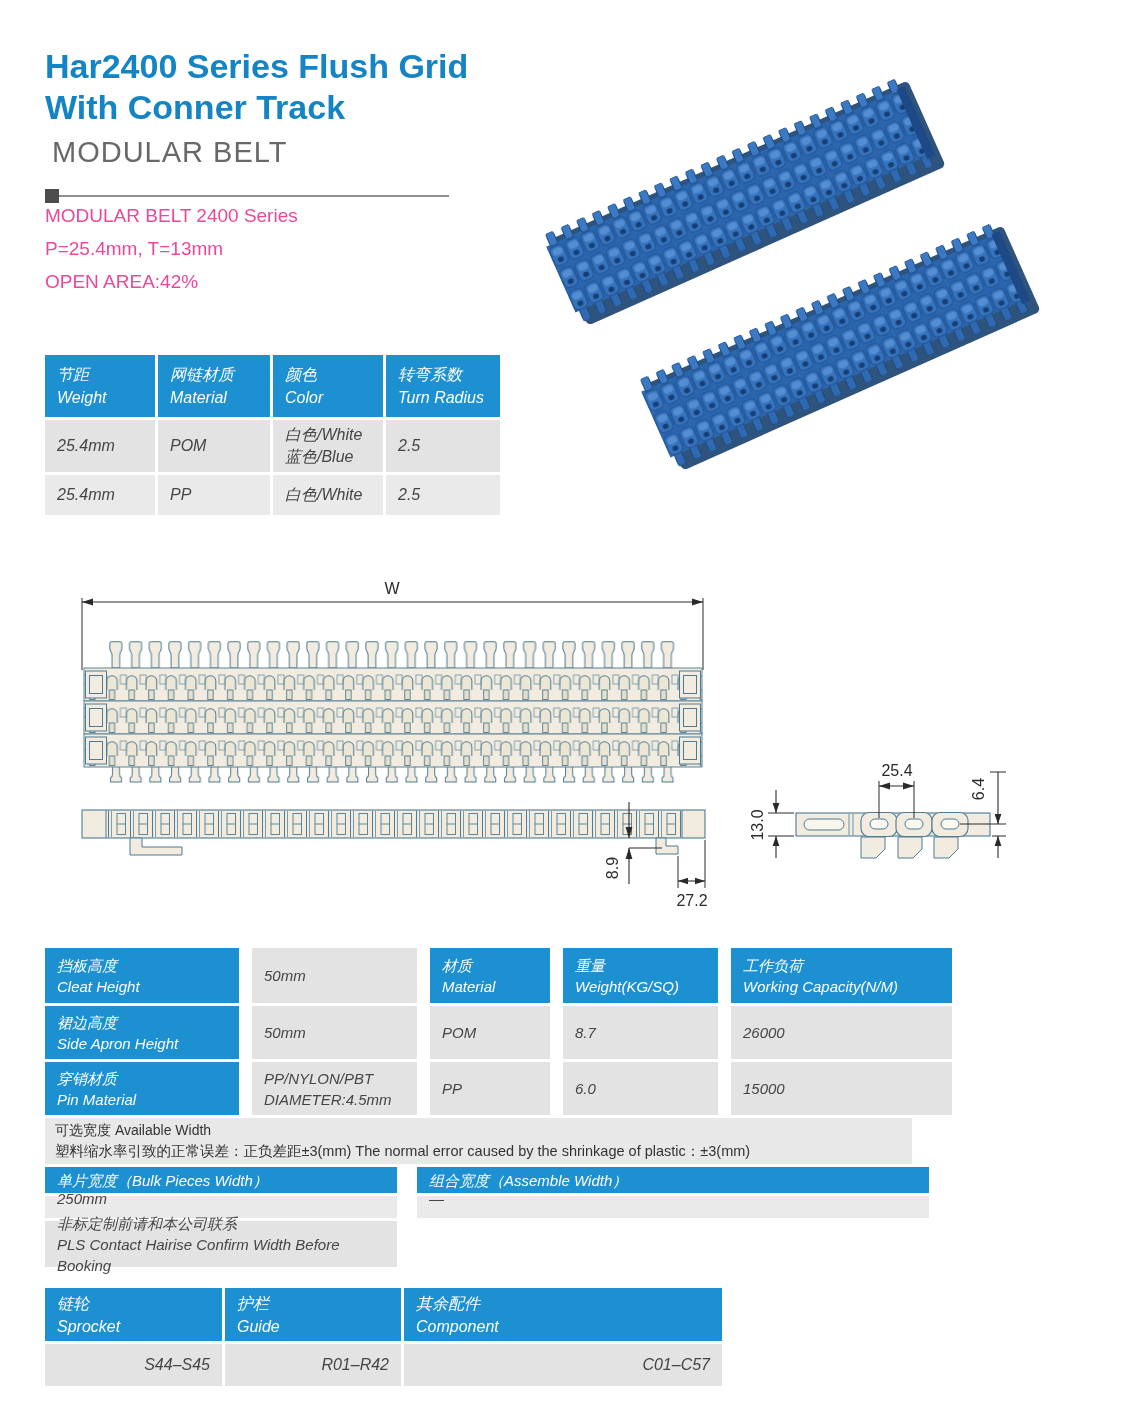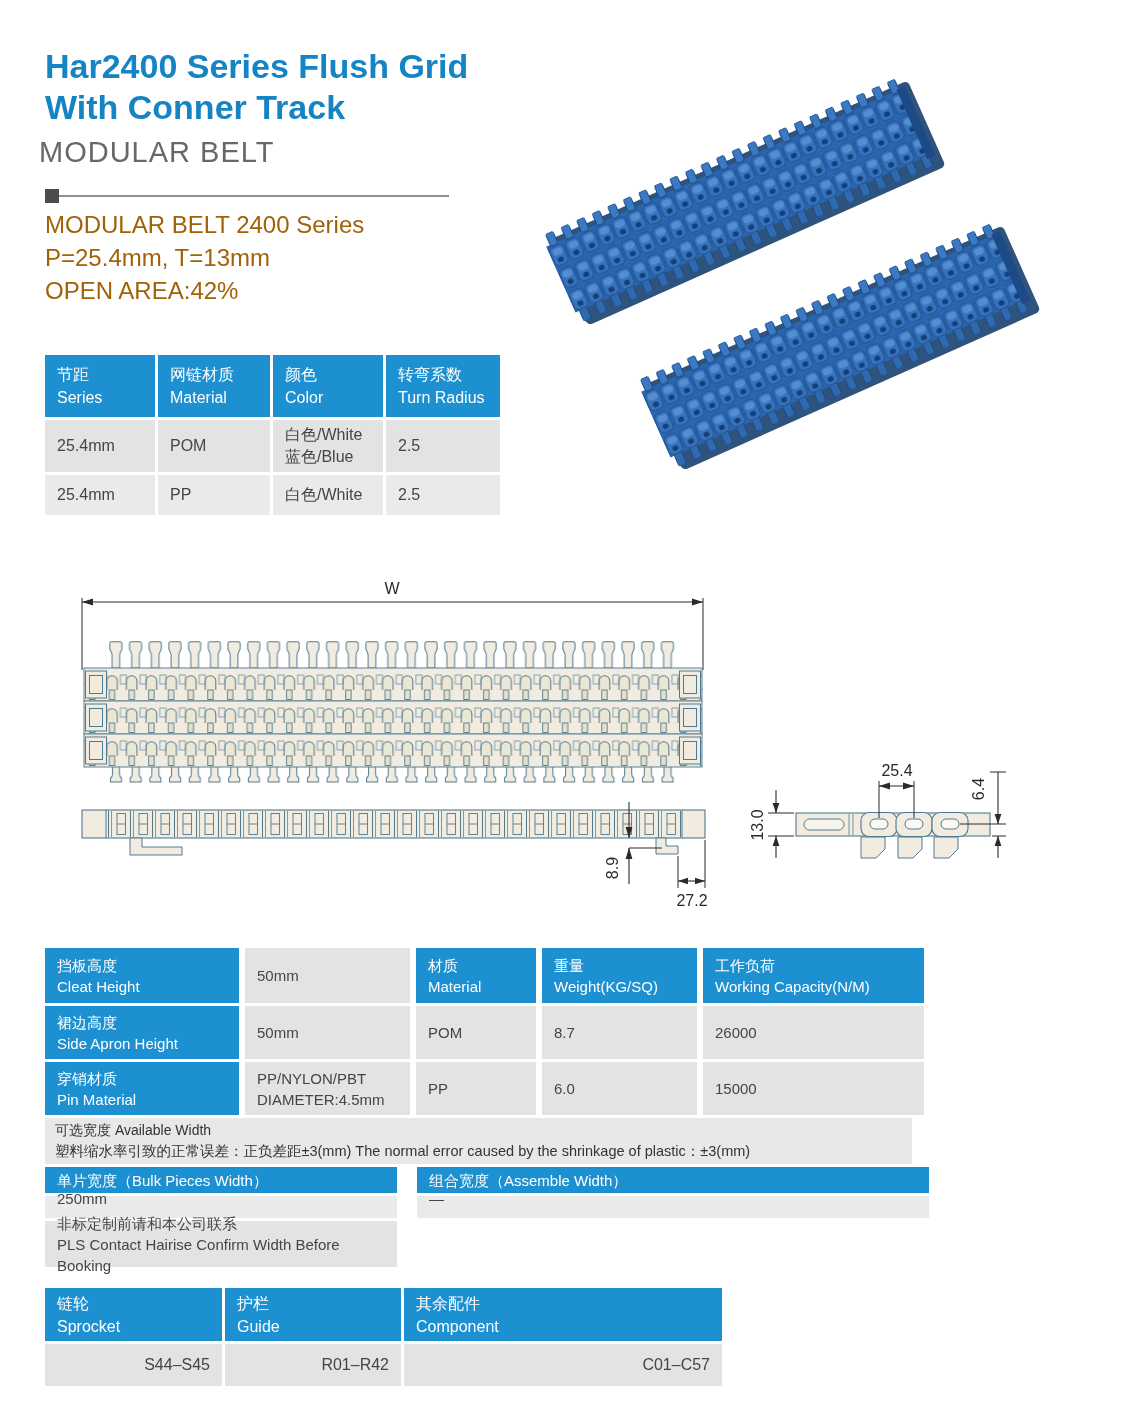--- a/index.html
+++ b/index.html
@@ -2,46 +2,46 @@
 <html><head>
 <meta charset="utf-8">
 <style>
   html,body{margin:0;padding:0;background:#fff;}
   .page{position:relative;width:1132px;height:1427px;background:#fff;overflow:hidden;
         font-family:"Liberation Sans","DejaVu Sans",sans-serif;color:#3e3e3e;}
   .abs{position:absolute;}
 
   
   .title{left:45px;top:46px;font-size:34px;line-height:41px;font-weight:700;color:#1484c4;}
-  .subtitle{left:39px;top:136px;font-size:29px;color:#686868;letter-spacing:1px;}
+  .subtitle{left:52px;top:136px;font-size:29px;color:#686868;letter-spacing:1px;}
   .rule-sq{left:45px;top:189px;width:14px;height:14px;background:#4d4d4d;}
   .rule-ln{left:59px;top:195px;width:390px;height:2px;background:#8f8f8f;}
-  .series{left:45px;top:208px;font-size:24px;line-height:33px;color:#a16207;}
+  .series{left:45px;top:199px;font-size:19px;line-height:33px;color:#ec4899;}
 
   
   .belt{position:absolute;transform:rotate(-24deg);}
   .belt1{left:545px;top:150px;}
   .belt2{left:640px;top:295px;}
 
   
   .tbl{position:absolute;display:grid;gap:3px;background:#fff;}
-  .cell{box-sizing:border-box;padding:6px 12px;display:flex;flex-direction:column;justify-content:center;}
+  .cell{box-sizing:border-box;padding:6px 12px;display:flex;flex-direction:column;justify-content:center;font-style:italic;}
   .cell span{display:block;}
   .th{background:#1c90d0;color:#fff;font-size:16px;line-height:23px;}
   .td{font-size:16px;color:#454545;}
   .bg-a{background:#e3e3e3;}
   .bg-b{background:#eaeaea;}
 
   .spec{left:45px;top:355px;width:455px;grid-template-columns:110px 112px 110px 114px;}
   .spec .h-head{height:62px;}
   .spec .h-r1{height:52px;line-height:22px;}
   .spec .h-r2{height:40px;}
 
   .detail{left:45px;top:948px;width:867px;display:flex;flex-direction:column;gap:3px;background:#fff;position:absolute;}
-  .dgrid{display:grid;grid-template-columns:194px 165px 120px 155px 221px;gap:6px;}
+  .dgrid{display:grid;grid-template-columns:194px 165px 120px 155px 221px;gap:13px;}
   .detail .cell{font-size:15px;line-height:21px;}
   .detail .th{font-size:15px;}
   .d-r1 .cell{height:55px;}
   .d-r2 .cell{height:53px;}
   .d-r3 .cell{height:53px;}
   .noterow{box-sizing:border-box;height:46px;background:#e8e8e8;padding:3px 10px;display:flex;flex-direction:column;justify-content:center;}
   .noterow .l1{font-size:14px;color:#333;}
   .noterow .l2{font-size:14.5px;color:#333;margin-top:2px;}
   .wgrid{display:grid;grid-template-columns:352px 512px;gap:20px;}
   .whead .cell{height:26px;padding-top:2px;padding-bottom:2px;}
@@ -118,21 +118,21 @@
       </pattern>
     </defs>
     <rect x="6" y="7" width="392" height="94" rx="5" fill="#17406f" opacity="0.9"></rect>
     <rect x="0" y="0" width="392" height="96" fill="url(#bp2)"></rect>
     <rect x="384" y="11" width="9" height="76" fill="#1d4a86"></rect>
   </svg>
 
   <div class="tbl spec">
     <div class="cell th h-head">
       <span>节距</span>
-        <span>Series</span>
+        <span>Weight</span>
     </div>
     <div class="cell th h-head">
       <span>网链材质</span>
         <span>Material</span>
     </div>
     <div class="cell th h-head">
       <span>颜色</span>
         <span>Color</span>
     </div>
     <div class="cell th h-head">

